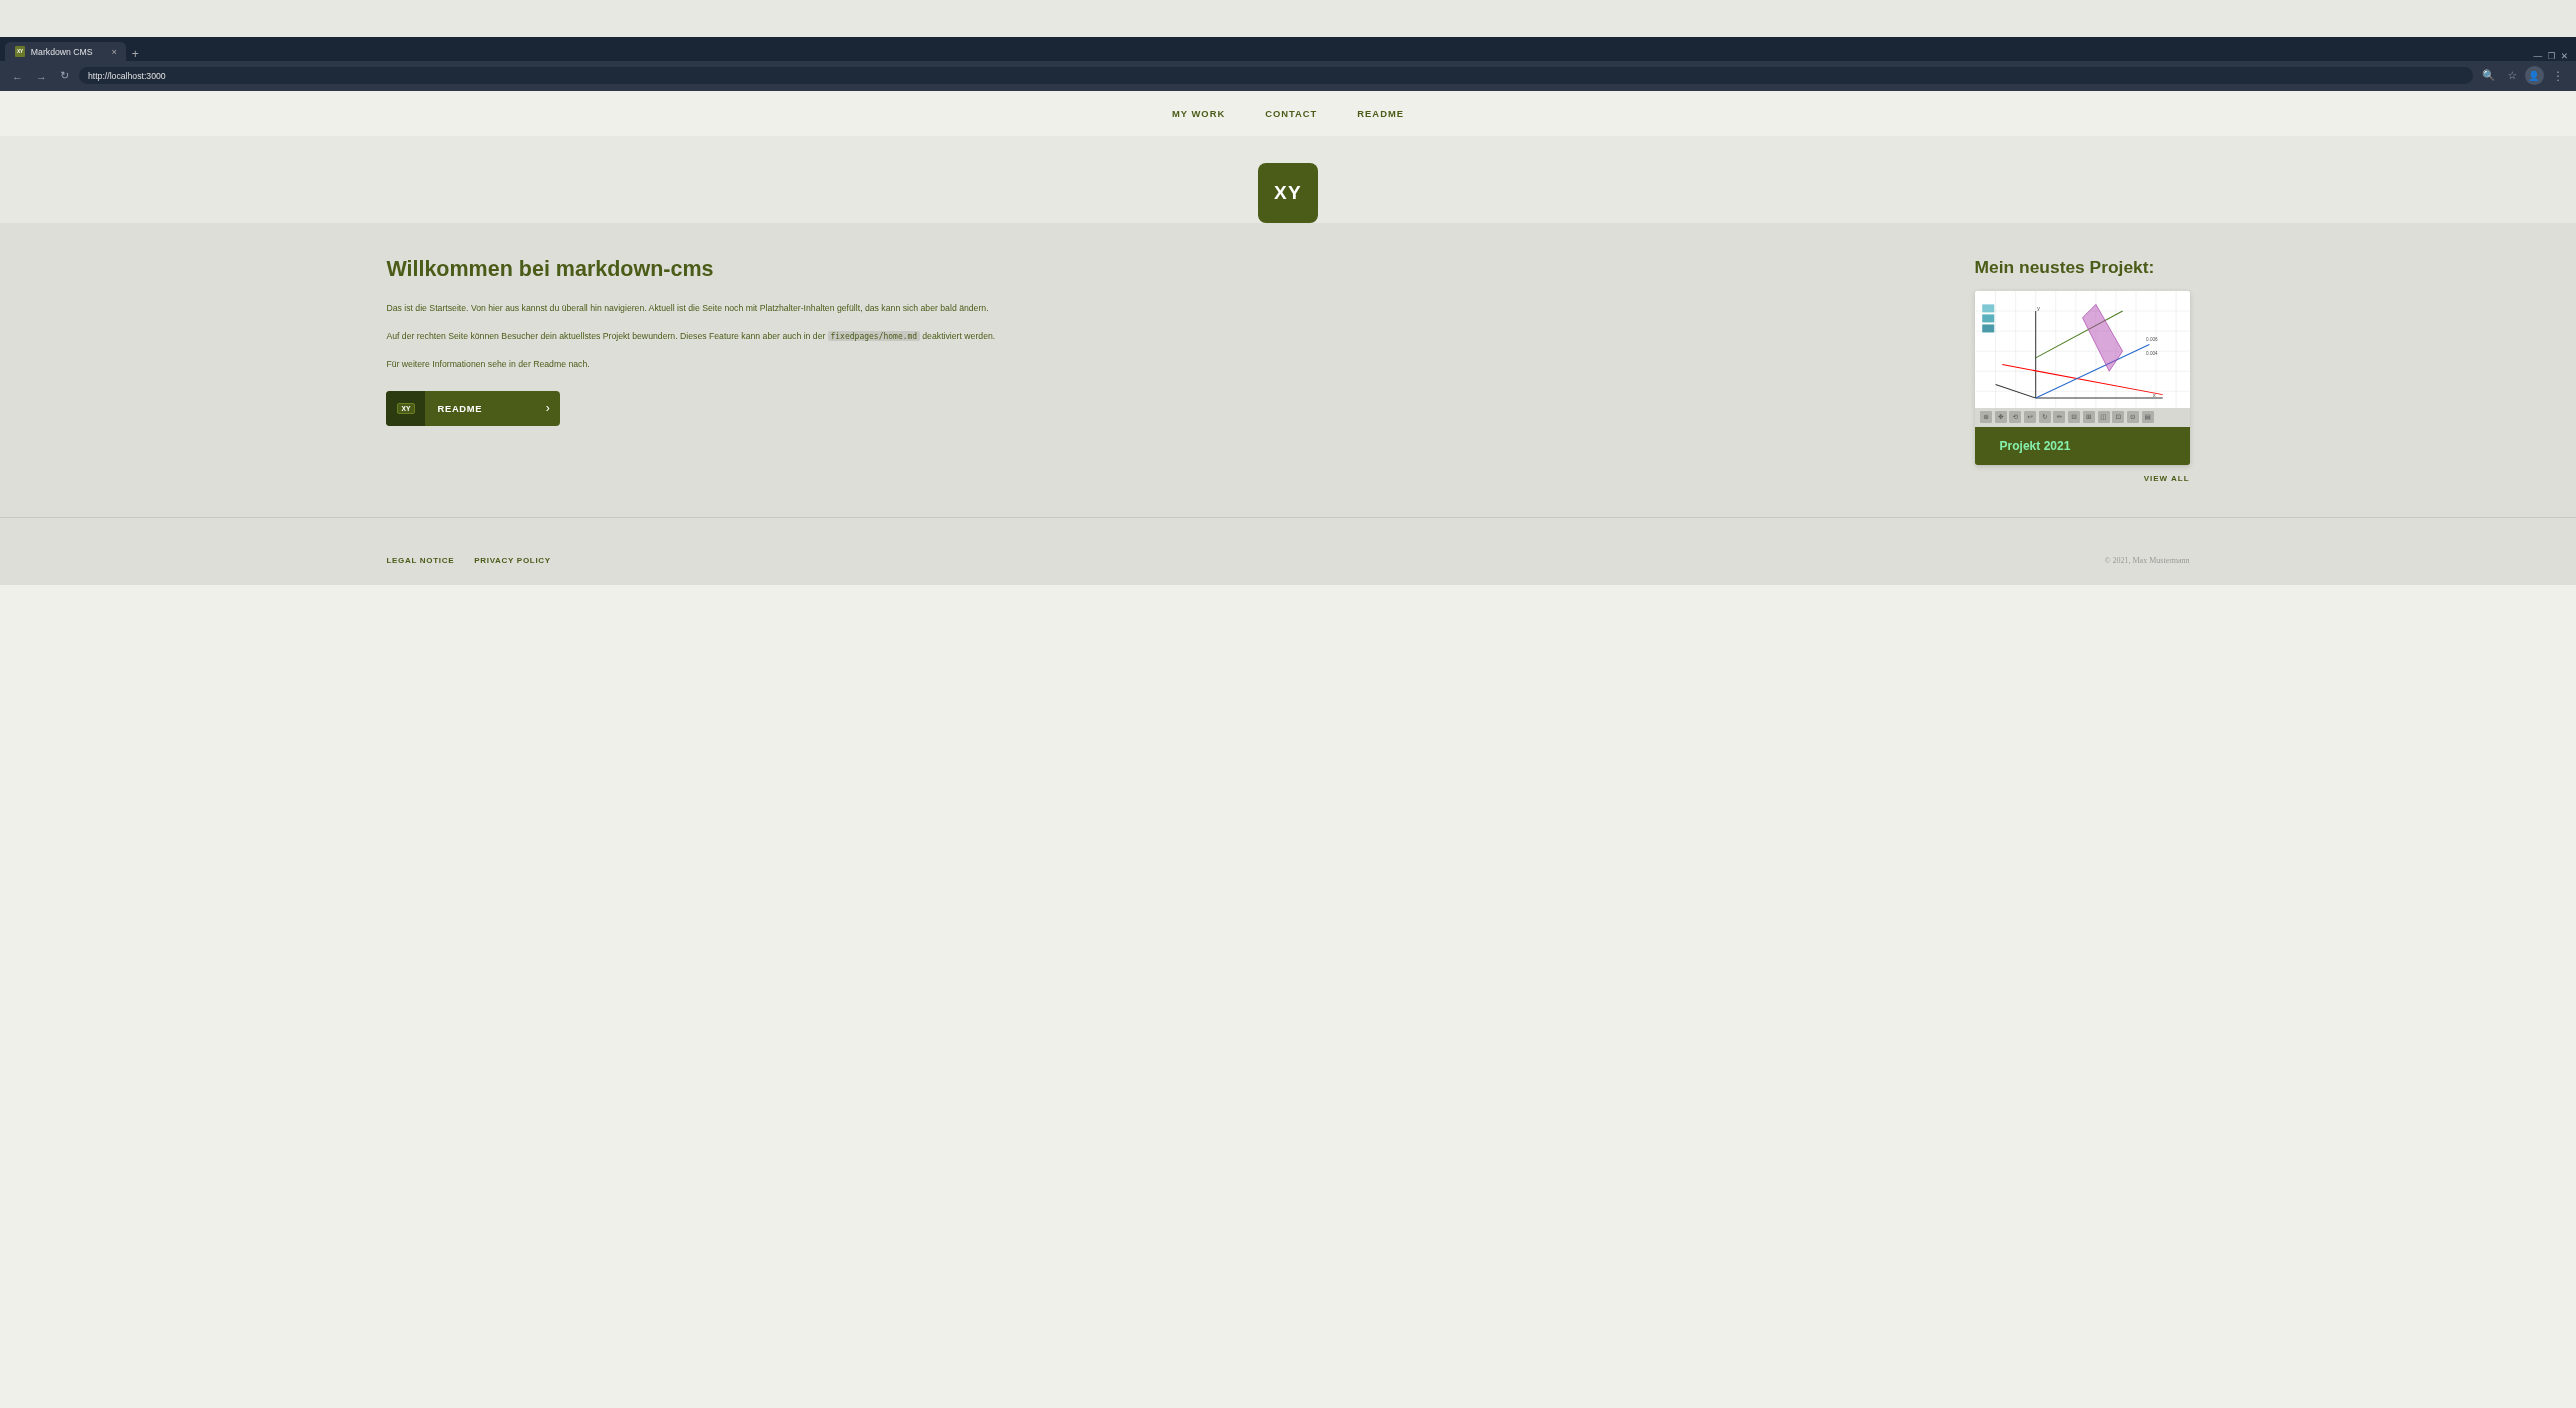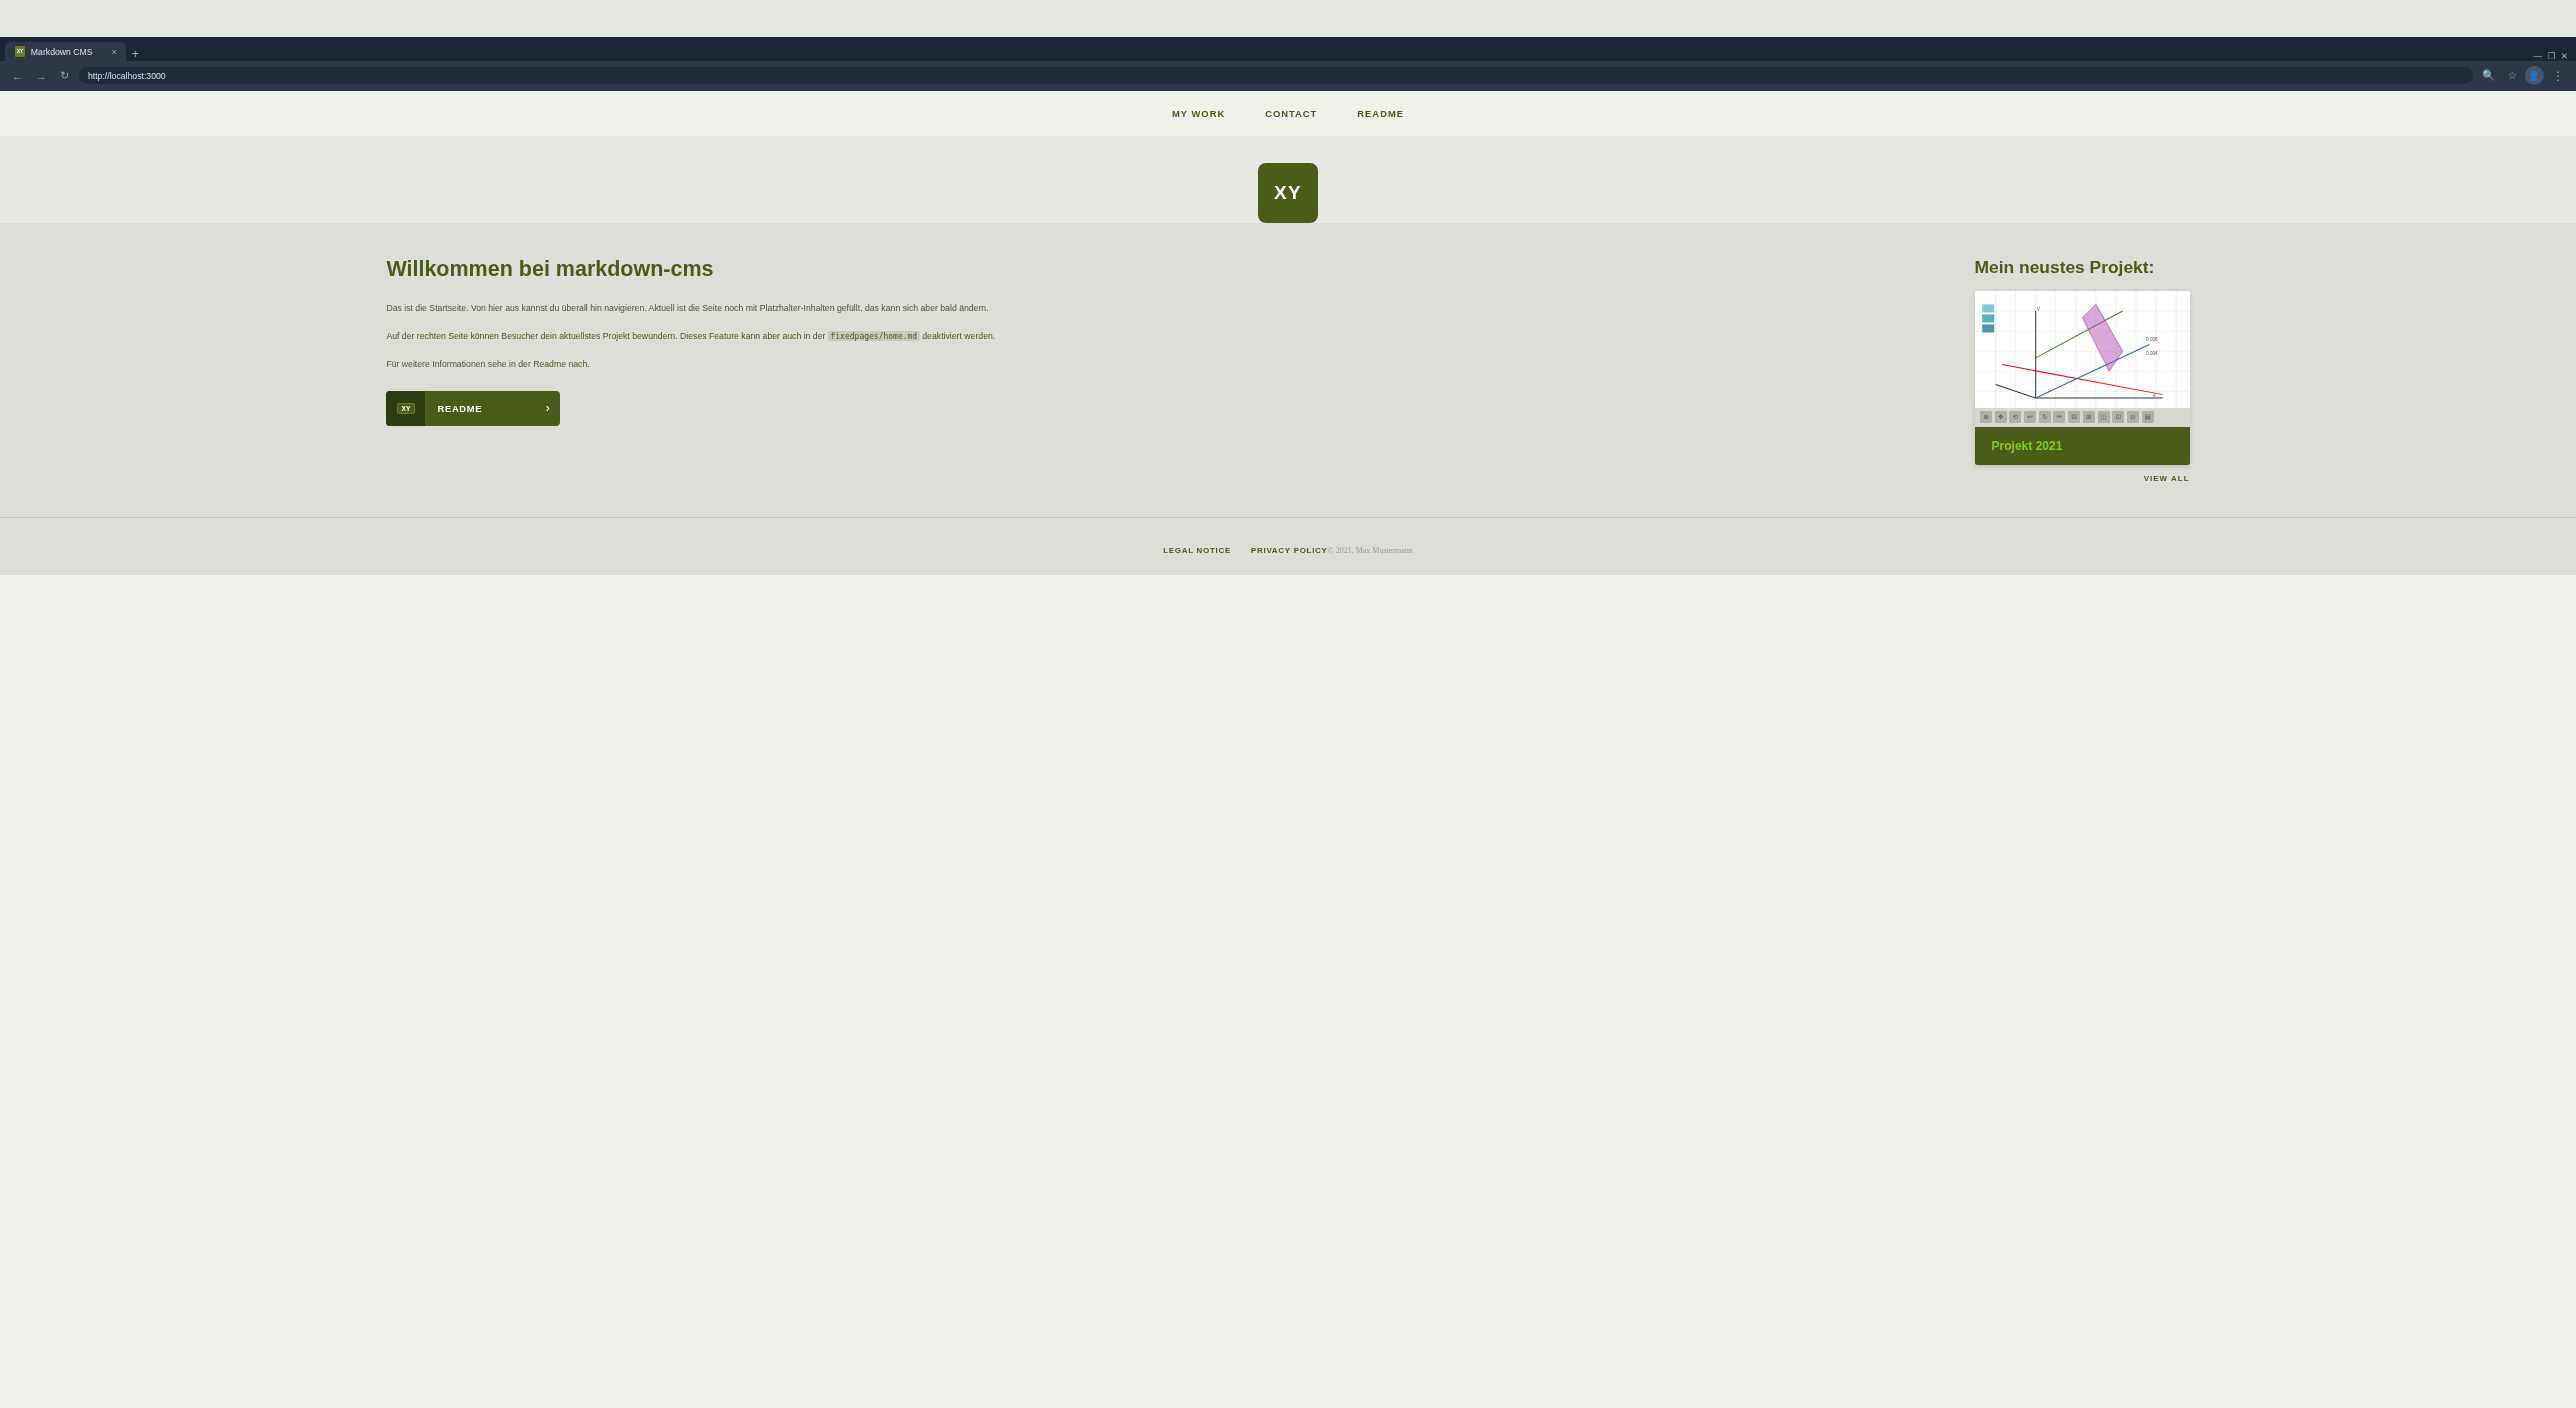--- a/index.html
+++ b/index.html
@@ -244,41 +244,41 @@
     .toolbar-icon {
       width: 12px; height: 12px;
       background: #b0b0aa;
       border-radius: 1.3px;
       display: flex; align-items: center; justify-content: center;
       font-size: 6.7px;
       color: #555;
     }
     .project-footer {
       background: #4a5c18;
-      color: #84cc16;
-      padding: 12px 17px;
+      color: #86efac;
+      padding: 12px 25px;
       font-size: 12px;
       font-weight: bold;
     }
     .view-all {
       text-align: right;
       margin-top: 9.4px;
       color: #4a5c18;
       font-size: 8px;
       font-weight: 700;
       letter-spacing: 1px;
       cursor: pointer;
     }
 
     
     .site-footer {
       background: #deded8;
-      padding: 28px 15% 20px;
-      display: flex;
-      justify-content: center;
+      padding: 38px 15% 20px;
+      display: flex;
+      justify-content: space-between;
       align-items: flex-end;
       border-top: 0.7px solid #c8c8c2;
     }
     .footer-left {
       display: flex;
       gap: 20px;
     }
     .footer-link {
       color: #4a5c18;
       font-size: 8px;

